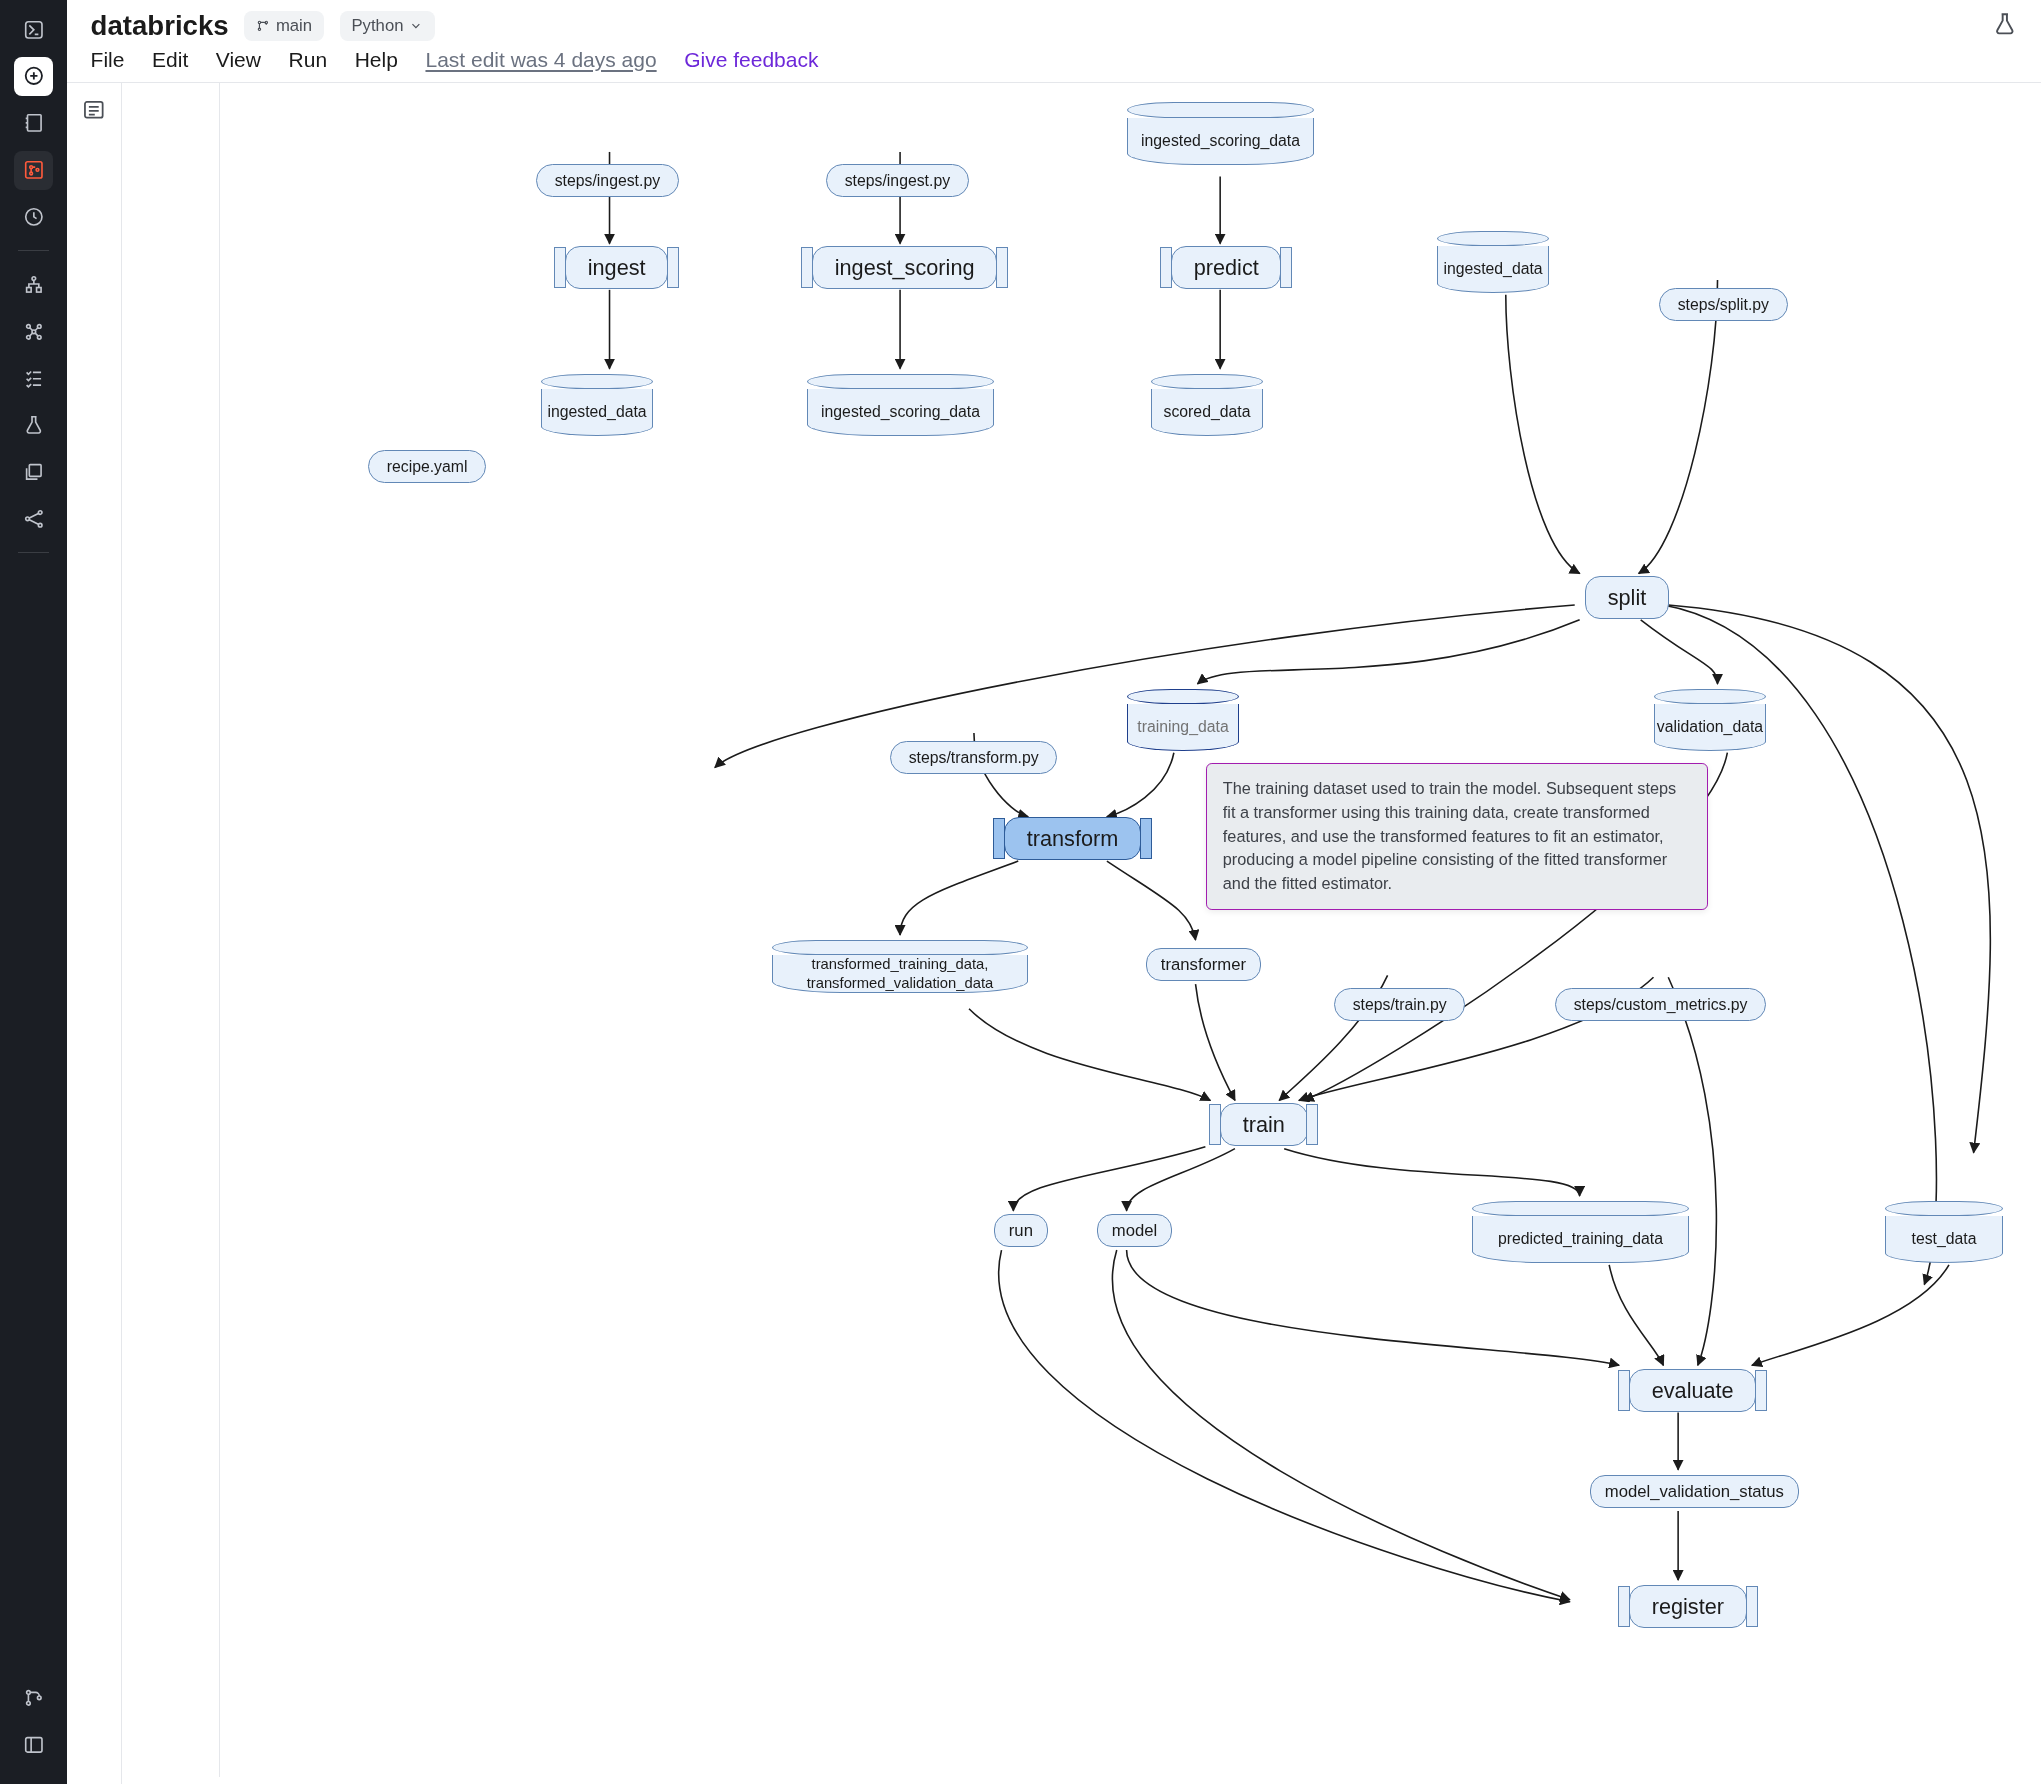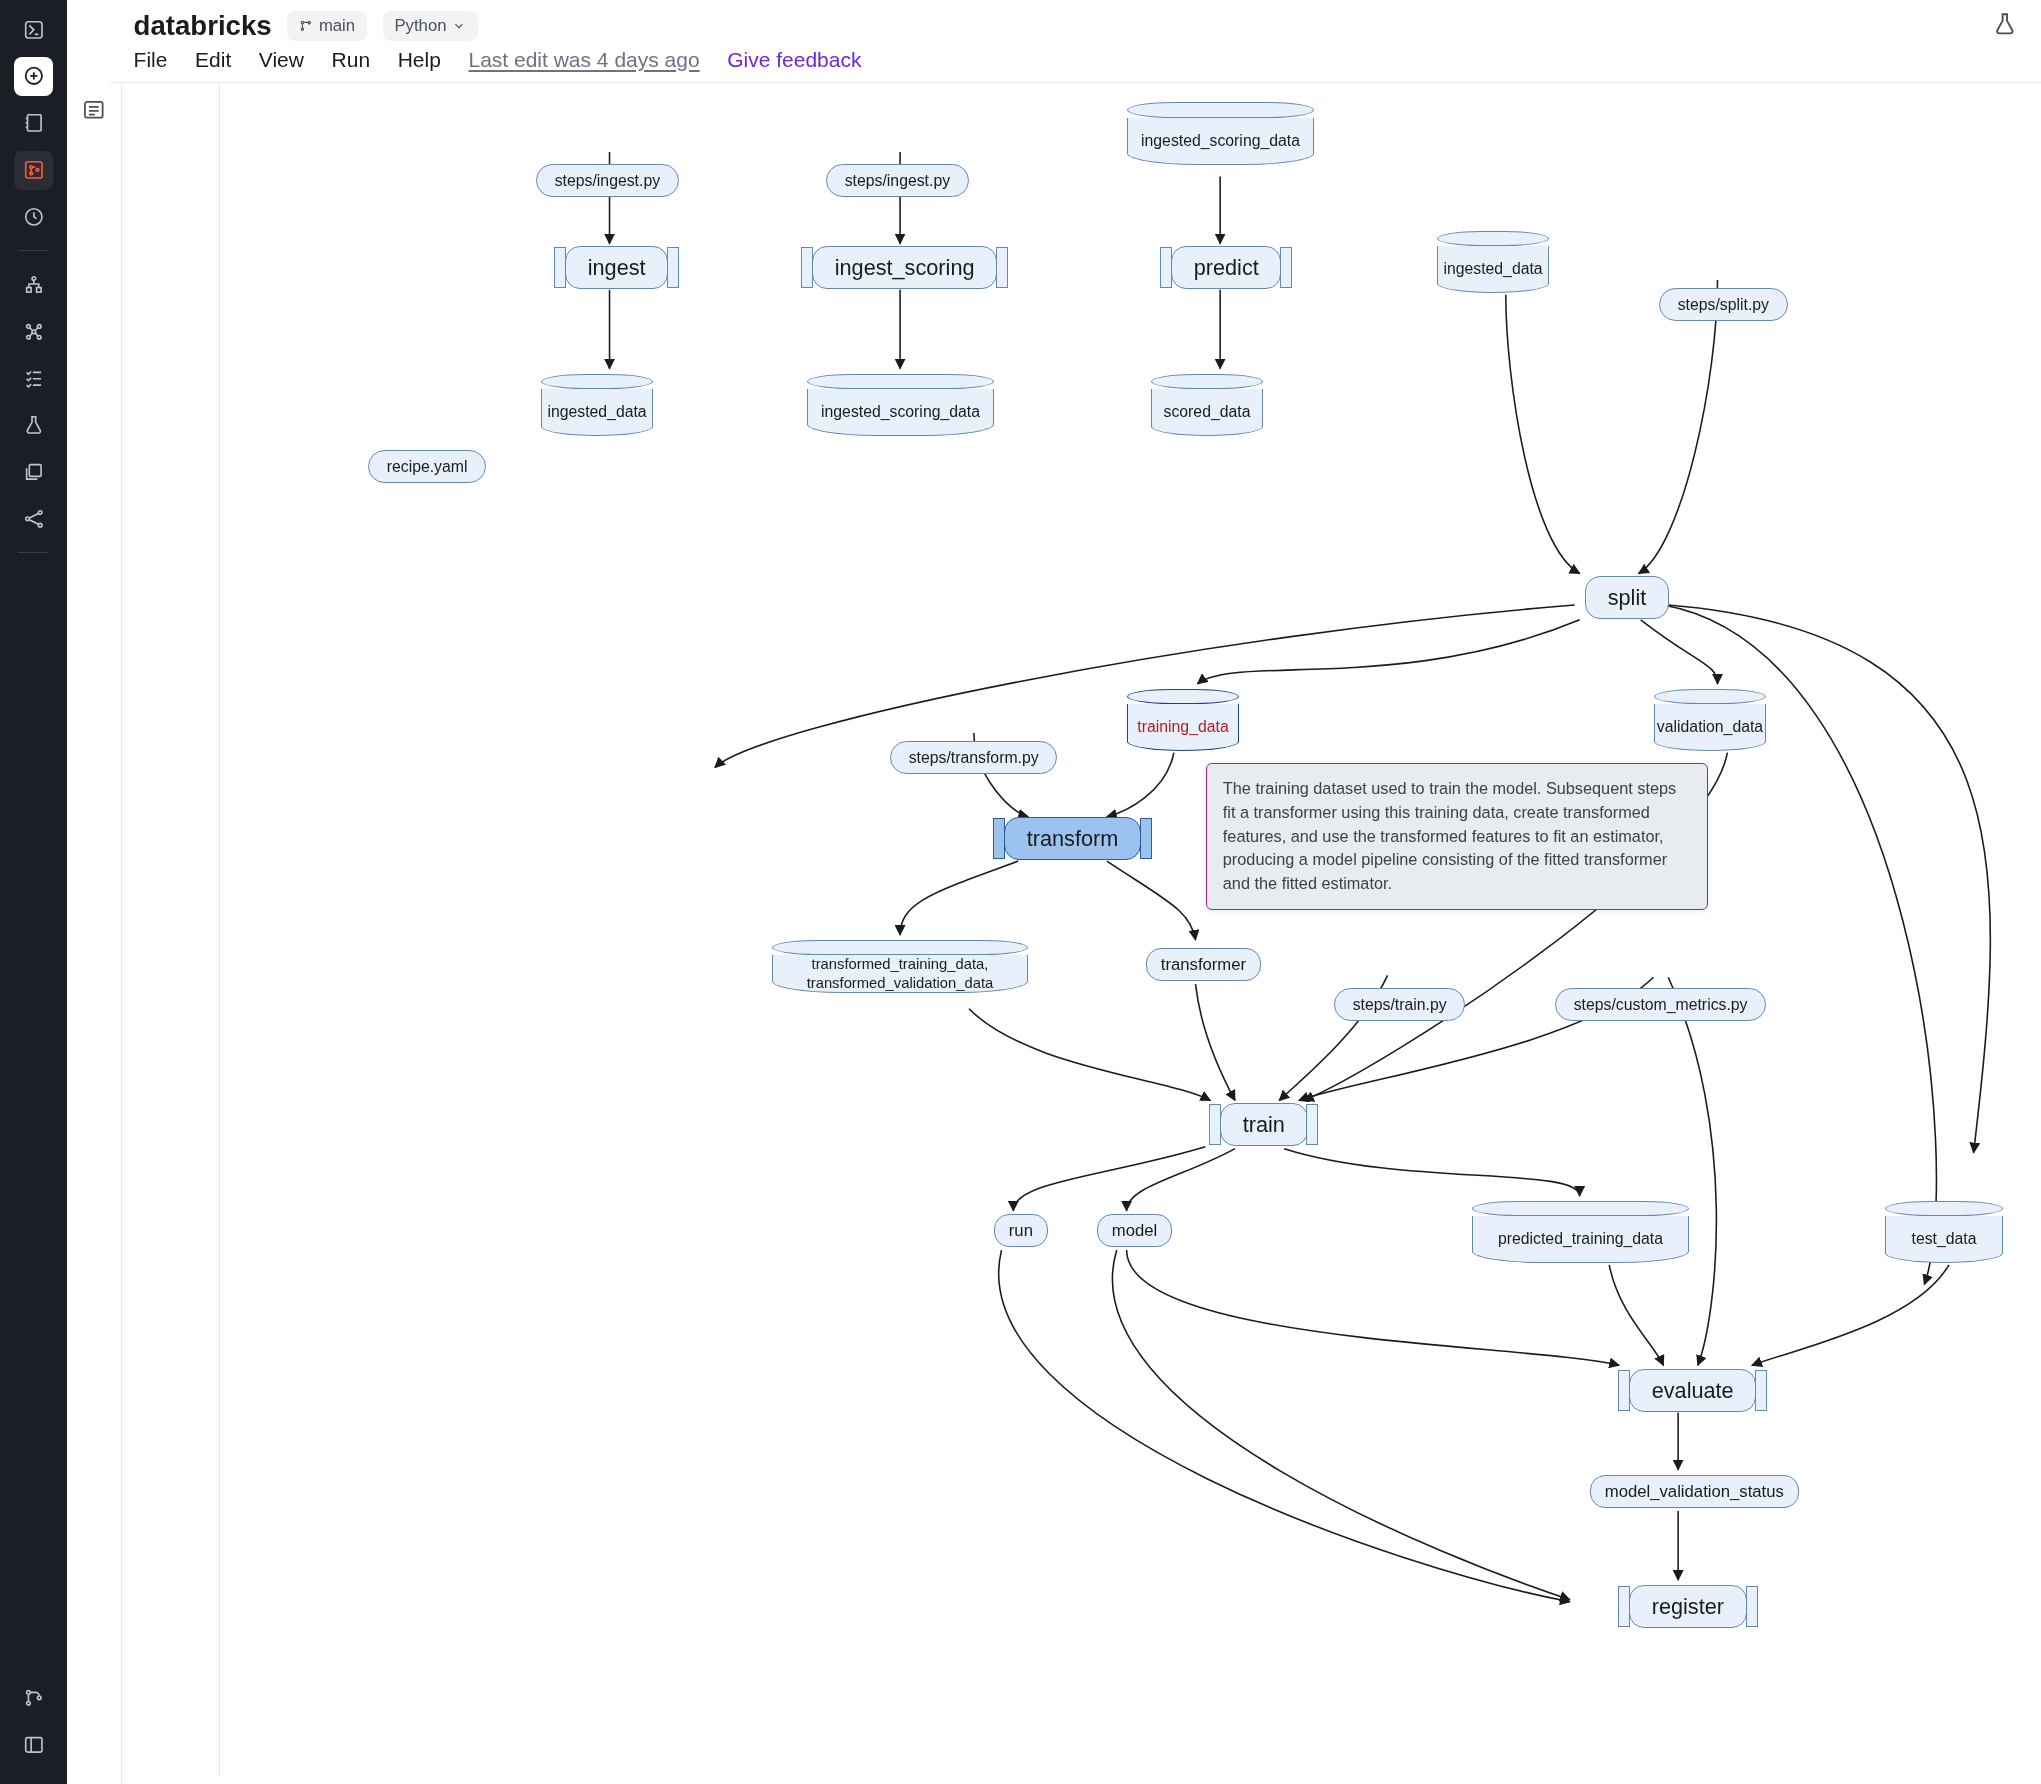--- a/index.html
+++ b/index.html
@@ -8,21 +8,21 @@
   
   .rail { width:67px; background:#1b1e24; display:flex; flex-direction:column; align-items:center; padding-top:9.9px; gap:7.9px; flex-shrink:0; }
   .rail-bottom { margin-top:auto; display:flex; flex-direction:column; align-items:center; gap:7.9px; padding-bottom:19.7px;}
   .rail-item { width:39px; height:39px; border-radius:7.9px; display:flex; align-items:center; justify-content:center; color:#c0c4cc; cursor:pointer; }
   .rail-item.active { color:#ff5a3c; background:#2a2d33; }
   .rail-item.box { background:#fff; color:#1b1e24; }
   .rail-item svg { width:21.7px; height:21.7px; }
   .rail-divider { width:31.5px; border-top:1px solid #3a3d43; margin:5.9px 0; }
   
   .main { flex:1; display:flex; flex-direction:column; min-width:0; }
-  .header { padding:9.9px 23.6px 0 23.6px; border-bottom:1px solid #e5e7eb; display:flex; flex-direction:column; gap:5.9px;margin-left:43px; }
+  .header { padding:9.9px 23.6px 0 23.6px; border-bottom:1px solid #e5e7eb; display:flex; flex-direction:column; gap:5.9px; }
   .title-row { display:flex; align-items:center; gap:15.8px; }
   .title { font-size:27.6px; font-weight:700; }
   .chip { background:#f1f3f5; border-radius:7.9px; padding:4.9px 11.8px; font-size:16.7px; color:#4b4f56; display:flex; align-items:center; gap:5.9px; cursor:pointer; }
   .chip svg { width:13.8px; height:13.8px; }
   .spacer { flex:1; }
   .menu-row { display:flex; align-items:center; gap:27.6px; font-size:21px; padding-bottom:9.9px; }
   .menu-item { color:#1b1b1b; cursor:pointer; }
   .muted-link { color:#6b7280; text-decoration:underline; text-underline-offset:3px; }
   .blue-link { color:#6d28d9; cursor:pointer; }
   .flask-icon { color:#4b4f56; }
@@ -286,21 +286,21 @@
           <div class="node cyl" style="left:1315px; top:148px">
             <div class="cyl-top"></div>
               <div class="cyl-body">ingested_data</div>
           </div>
           <div class="node pill" style="left:1537px; top:163px">steps/split.py</div>
           <div class="node step" style="left:1463px; top:493px">split</div>
 
           <div class="node pill" style="left:768px; top:616px">steps/transform.py</div>
           <div class="node cyl sel" style="left:1005px; top:606px">
             <div class="cyl-top"></div>
-              <div class="cyl-body" style="color:#b91c1c">training_data</div>
+              <div class="cyl-body" style="color:#737373">training_data</div>
           </div>
           <div class="node cyl" style="left:1532px; top:606px">
             <div class="cyl-top"></div>
               <div class="cyl-body">validation_data</div>
           </div>
           <div class="node step step-handles highlight" style="left:882px; top:734px">transform</div>
 
           <div class="tooltip" style="left:1084px; top:680px">The training dataset used to train the model. Subsequent steps fit a transformer using this training data, create transformed features, and use the transformed features to fit an estimator, producing a model pipeline consisting of the fitted transformer and the fitted estimator.</div>
 
           <div class="node cyl wide" style="left:650px; top:857px">

